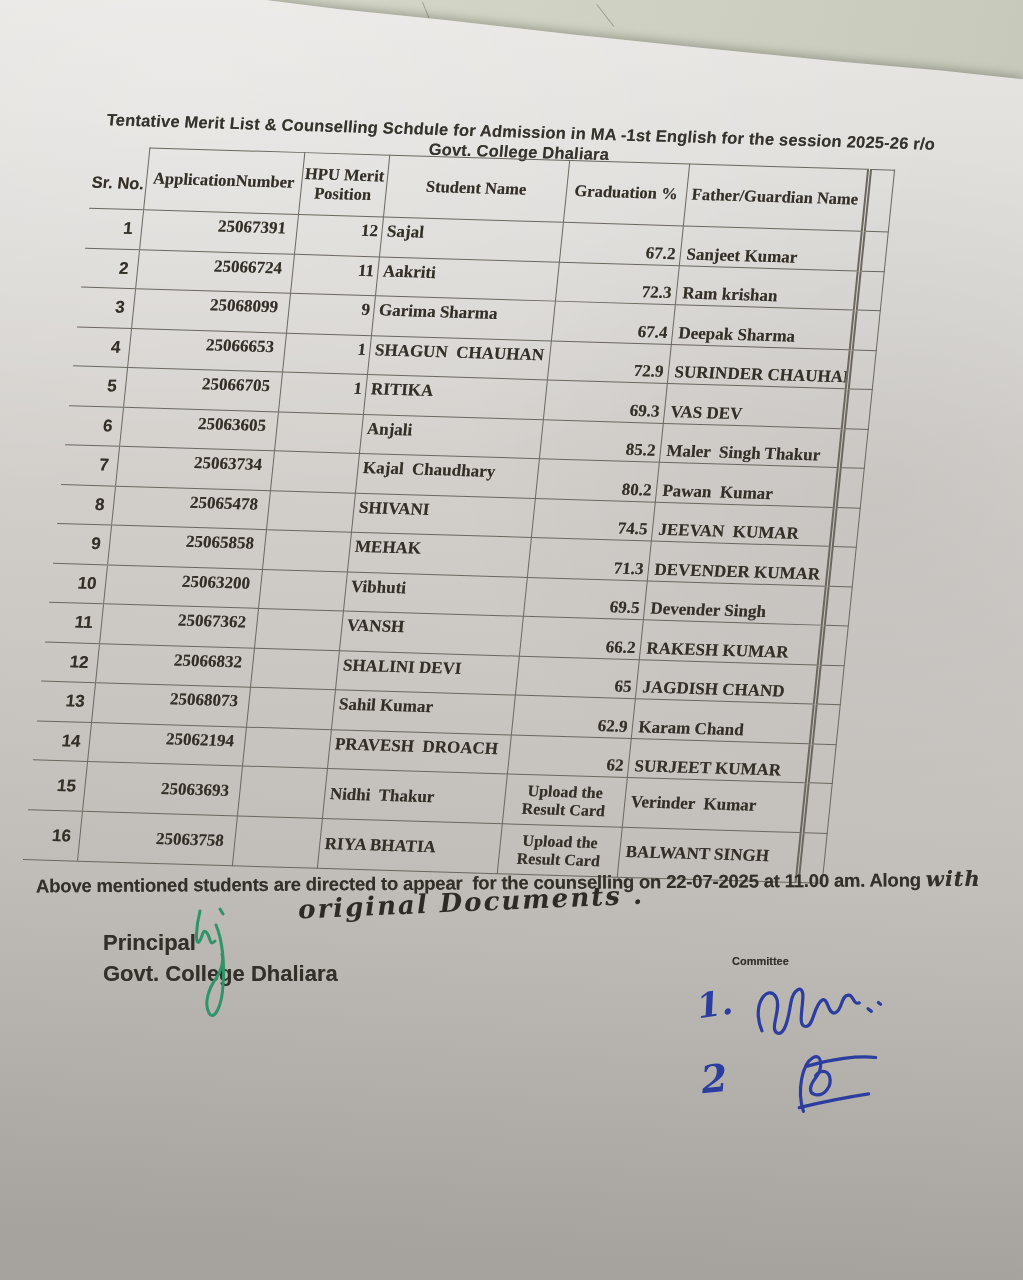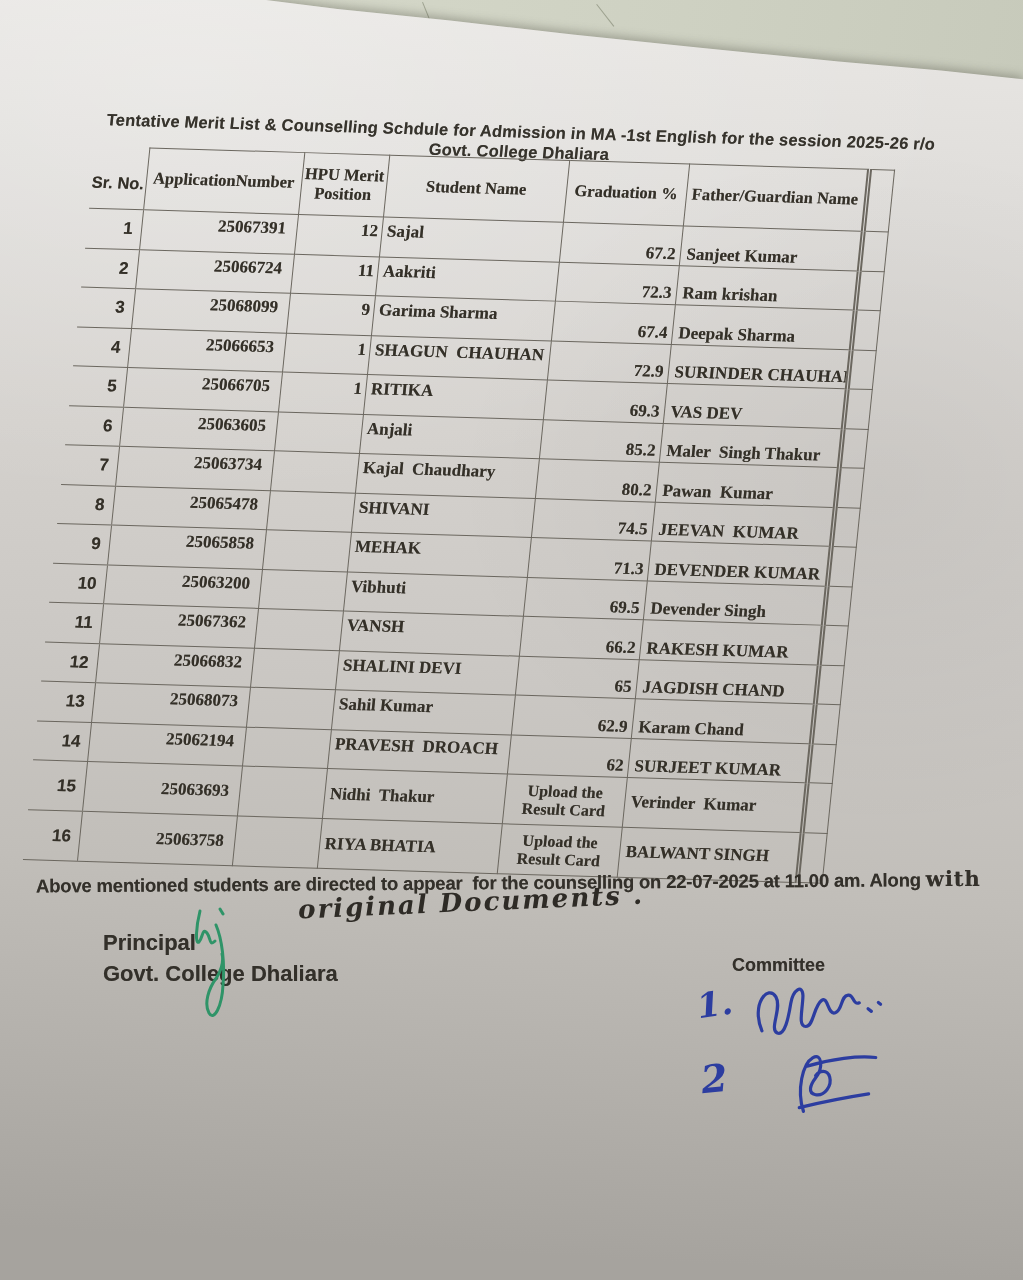--- a/index.html
+++ b/index.html
@@ -64,35 +64,35 @@
   tr.upload-row td.c-father, tr.upload-row td.c-name,
   tr.upload-row td.c-app, tr.upload-row td.c-hpu { vertical-align:middle; padding-top:0; }
 
   
   .sheet-bottom { position:absolute; left:0; top:0; width:1023px; height:1280px; }
   .footer-note {
     position:absolute; left:36px; top:869px; width:986px; white-space:pre;
     font-weight:700; font-size:18.5px; letter-spacing:-.2px; color:#33302a;
     transform:rotate(-.4deg); text-shadow:0 0 .6px rgba(51,48,42,.55);
   }
-  .hand { font-family:"DejaVu Serif",serif; font-weight:700; }
+  .hand { font-family:"DejaVu Serif",serif; font-style:italic; font-weight:700; }
   .footer-note .hand { font-size:21px; letter-spacing:1px; }
   .hand-note {
     position:absolute; left:298px; top:887px; font-family:"DejaVu Serif",serif;
     font-style:italic; font-weight:700; font-size:26px; letter-spacing:2px;
     color:#2e2b26; transform:rotate(-2.5deg);
   }
   .principal-label, .principal-org {
     position:absolute; left:103px; font-weight:700; font-size:22px; color:#33302a;
     text-shadow:0 0 .6px rgba(51,48,42,.5);
   }
   .principal-label { top:930px; }
   .principal-org   { top:961px; }
   .committee-label {
-    position:absolute; left:732px; top:955px; font-weight:700; font-size:18px; color:#33302a;
+    position:absolute; left:732px; top:955px; font-weight:700; font-size:11px; color:#33302a;
     text-shadow:0 0 .6px rgba(51,48,42,.5);
   }
   .sig { position:absolute; }
   .sig path { fill:none; stroke-linecap:round; stroke-linejoin:round; }
   .num-hand { position:absolute; font-family:"DejaVu Serif",serif; font-style:italic; font-weight:700; color:#2c3da0; }
   .num-1 { left:697px; top:984px;  font-size:34px; transform:rotate(-8deg); }
   .num-2 { left:701px; top:1056px; font-size:38px; transform:rotate(-6deg); }
 </style>
 </head>
 <body>

